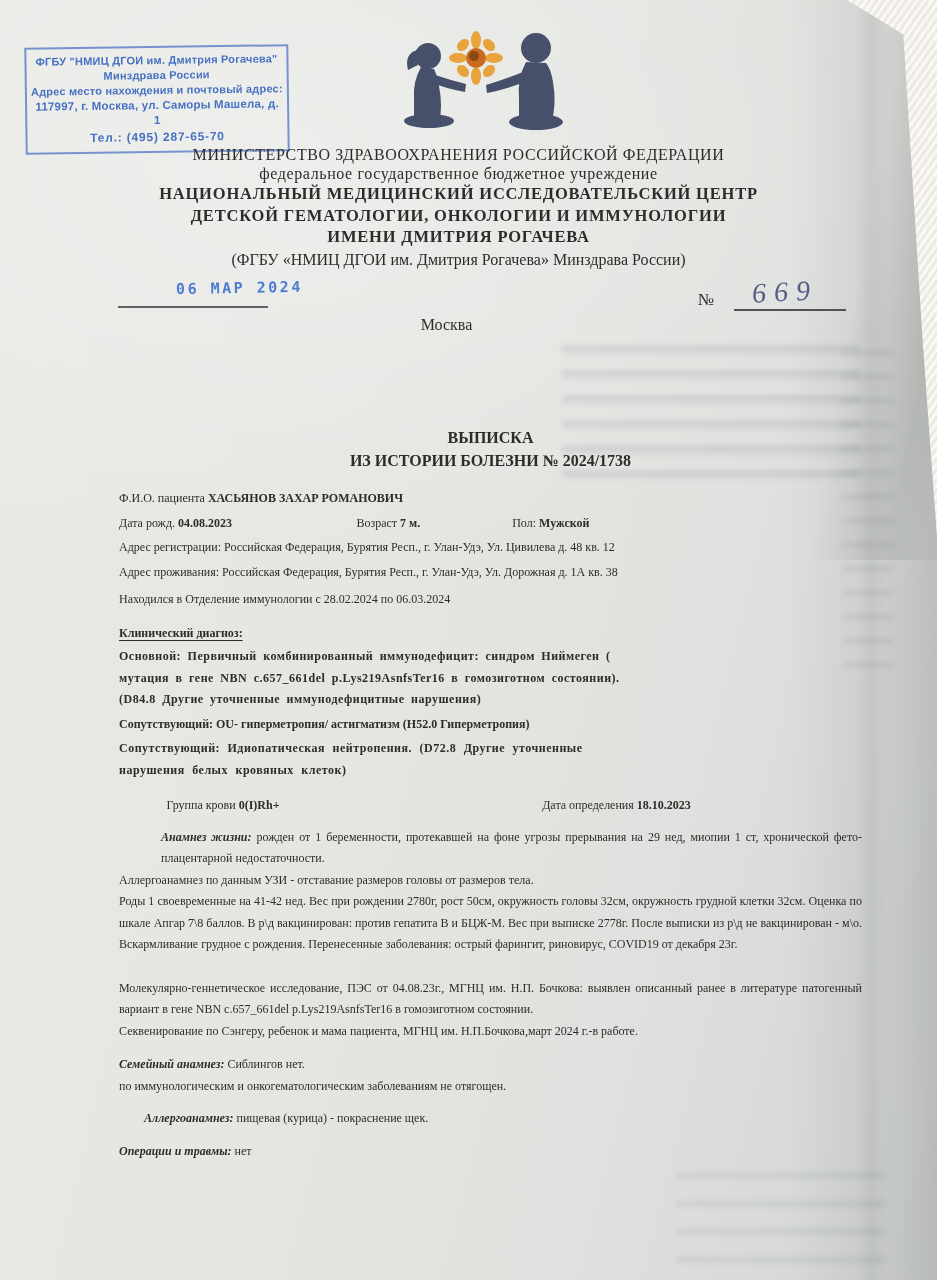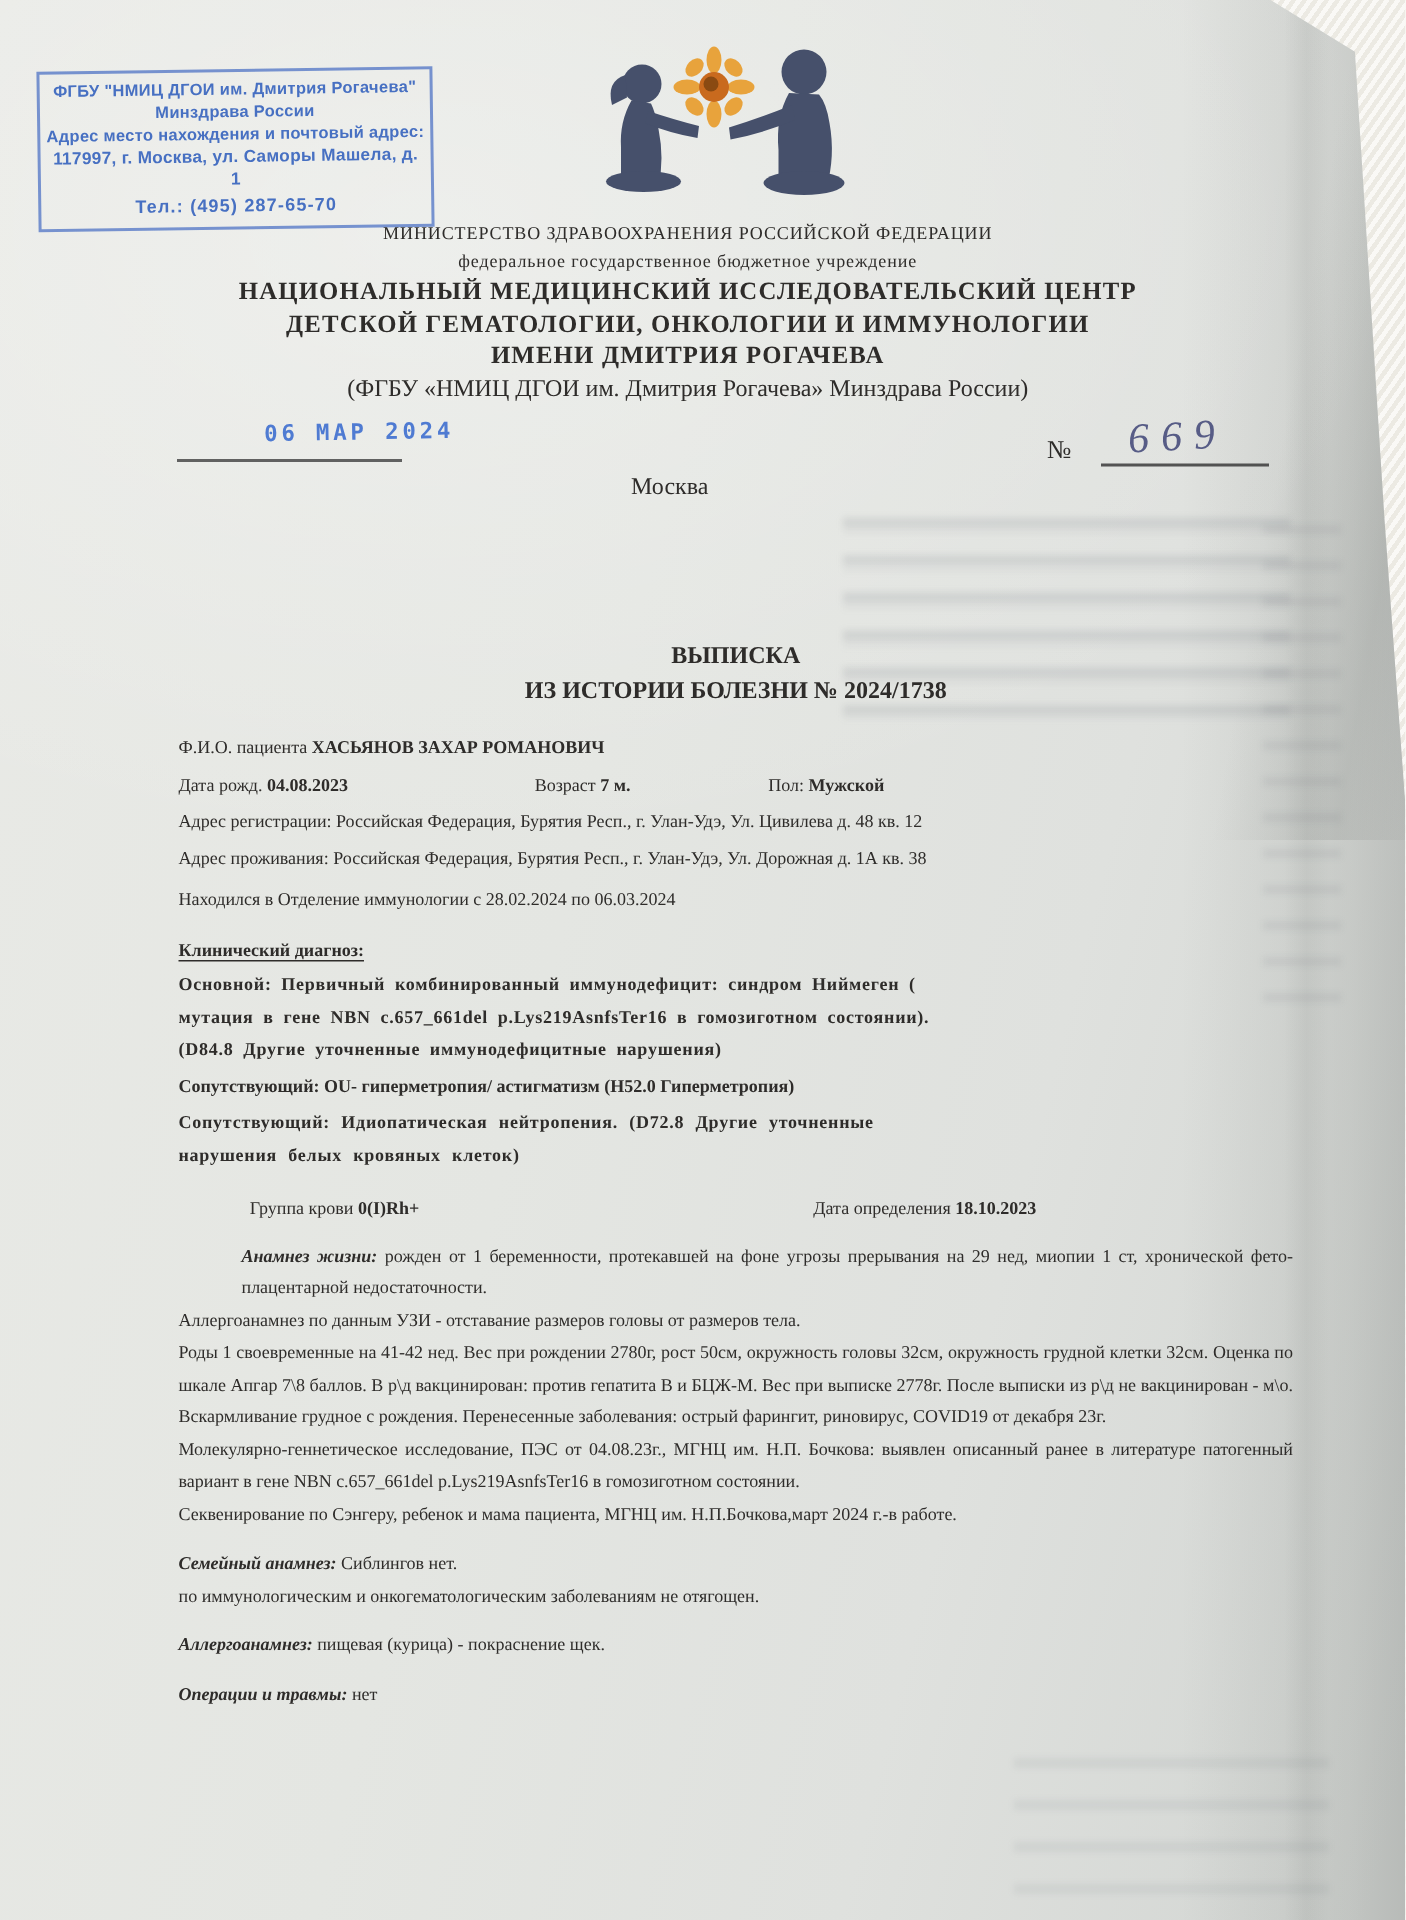--- a/index.html
+++ b/index.html
@@ -35,21 +35,21 @@
     transform:rotate(-0.8deg);opacity:0.92;
   }
   .stamp .ln4{font-size:11.5px;}
   .stamp .ln5{margin-top:2px;font-size:12px;letter-spacing:0.8px;}
 
   
   .logo{position:absolute;left:384px;top:18px;width:200px;height:120px;}
 
   
   .letterhead{position:absolute;left:50px;right:70px;top:146px;text-align:center;}
-  .lh-small{font-size:12px;line-height:18.5px;letter-spacing:0.6px;}
+  .lh-small{font-size:16px;line-height:18.5px;letter-spacing:0.6px;}
   .lh-bold{font-weight:bold;font-size:16.5px;line-height:21.5px;letter-spacing:0.8px;}
   .lh-last{font-size:16px;line-height:22px;margin-top:1px;}
 
   
   .date-stamp{
     position:absolute;left:176px;top:279px;
     color:#3f6fd0;font-family:"DejaVu Sans Mono", monospace;
     font-weight:bold;font-size:15px;letter-spacing:2.5px;
     transform:rotate(-1deg);opacity:0.9;
   }
@@ -174,22 +174,22 @@
         <div class="para" style="margin-top: 2px; letter-spacing: 0.5px; word-spacing: 3px;"><span class="b">Основной: Первичный комбинированный иммунодефицит: синдром Ниймеген (</span><br><span class="b">мутация в гене NBN c.657_661del p.Lys219AsnfsTer16 в гомозиготном состоянии).</span><br><span class="b">(D84.8 Другие уточненные иммунодефицитные нарушения)</span></div>
         <div class="para" style="margin-top: 3px;"><span class="b">Сопутствующий: OU- гиперметропия/ астигматизм (H52.0 Гиперметропия)</span></div>
         <div class="para" style="margin-top: 3px; letter-spacing: 0.5px; word-spacing: 4px;"><span class="b">Сопутствующий: Идиопатическая нейтропения. (D72.8 Другие уточненные</span><br><span class="b">нарушения белых кровяных клеток)</span></div>
         <div class="para row" style="margin-top: 14px; text-align: center;">
           <div style="flex: 0 0 28%;"><span>Группа крови </span><span class="b">0(I)Rh+</span></div>
           <div style="flex: 0 0 72%;"><span>Дата определения </span><span class="b">18.10.2023</span></div>
         </div>
         <div class="para just" style="margin-top: 10px; margin-left: 42px;"><span class="b i">Анамнез жизни:</span><span> рожден от 1 беременности, протекавшей на фоне угрозы прерывания на 29 нед, миопии 1 ст, хронической фето-плацентарной недостаточности.</span></div>
         <div class="para"><span>Аллергоанамнез по данным УЗИ - отставание размеров головы от размеров тела.</span></div>
         <div class="para just"><span>Роды 1 своевременные на 41-42 нед. Вес при рождении 2780г, рост 50см, окружность головы 32см, окружность грудной клетки 32см. Оценка по шкале Апгар 7\8 баллов. В р\д вакцинирован: против гепатита В и БЦЖ-М. Вес при выписке 2778г. После выписки из р\д не вакцинирован - м\о. Вскармливание грудное с рождения. Перенесенные заболевания: острый фарингит, риновирус, COVID19 от декабря 23г.</span></div>
-        <div class="para just" style=""><span>Молекулярно-геннетическое исследование, ПЭС от 04.08.23г., МГНЦ им. Н.П. Бочкова: выявлен описанный ранее в литературе патогенный вариант в гене NBN c.657_661del p.Lys219AsnfsTer16 в гомозиготном состоянии.</span></div>
+        <div class="para just" style="margin-top: 22px;"><span>Молекулярно-геннетическое исследование, ПЭС от 04.08.23г., МГНЦ им. Н.П. Бочкова: выявлен описанный ранее в литературе патогенный вариант в гене NBN c.657_661del p.Lys219AsnfsTer16 в гомозиготном состоянии.</span></div>
         <div class="para just"><span>Секвенирование по Сэнгеру, ребенок и мама пациента, МГНЦ им. Н.П.Бочкова,март 2024 г.-в работе.</span></div>
         <div class="para" style="margin-top: 12px;"><span class="b i">Семейный анамнез:</span><span> Сиблингов нет.</span></div>
         <div class="para"><span>по иммунологическим и онкогематологическим заболеваниям не отягощен.</span></div>
-        <div class="para" style="margin-top: 11px;"><span class="b i">Аллергоанамнез:</span><span> пищевая (курица) - покраснение щек.</span></div>
+        <div class="para" style="margin-top: 11px; margin-left: 25px;"><span class="b i">Аллергоанамнез:</span><span> пищевая (курица) - покраснение щек.</span></div>
         <div class="para" style="margin-top: 11px;"><span class="b i">Операции и травмы:</span><span> нет</span></div>
       </div>
 
   </div>
 </div>
 
 </body></html>

